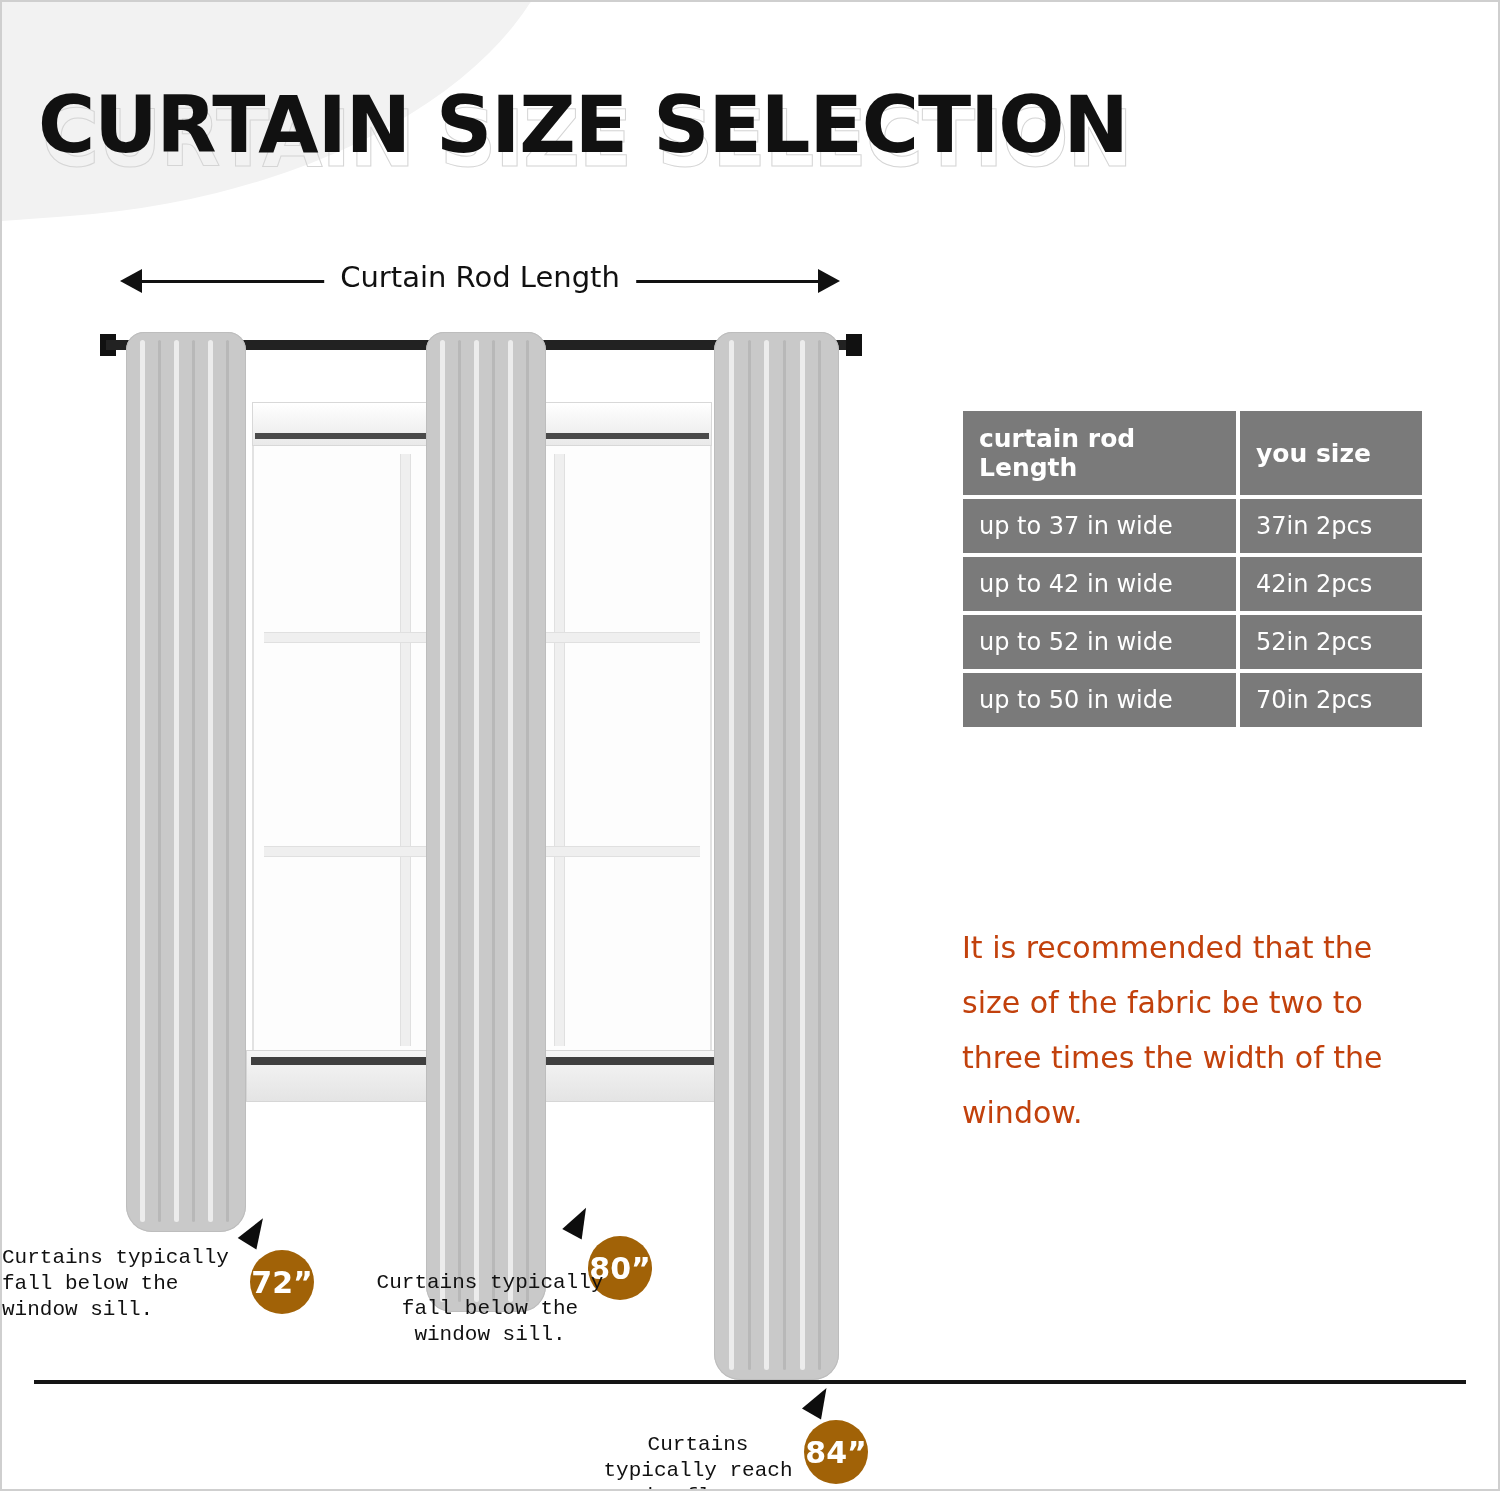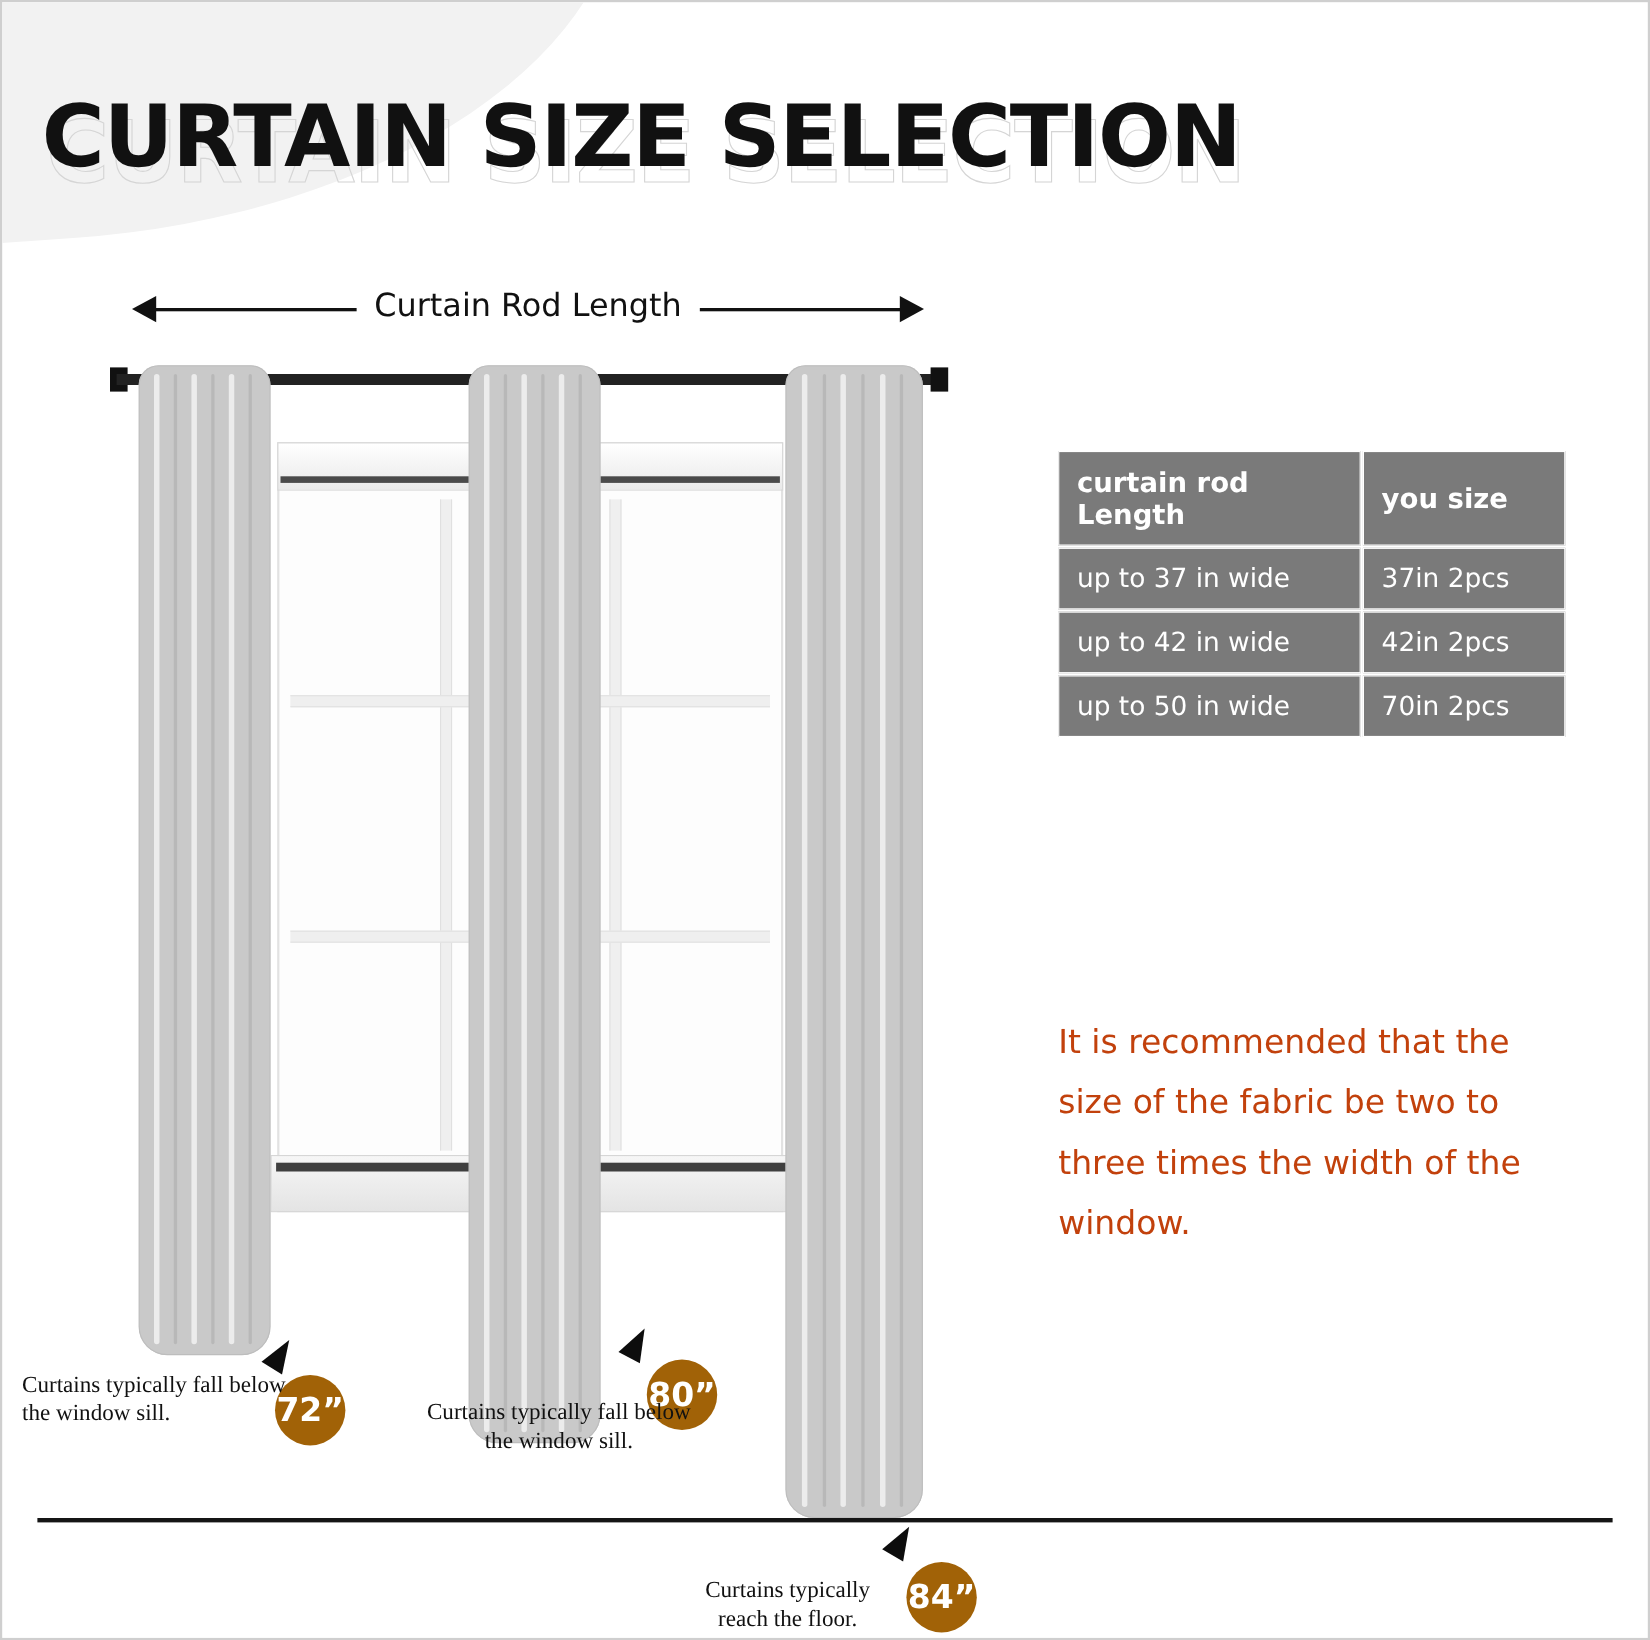--- a/index.html
+++ b/index.html
@@ -238,41 +238,40 @@
     color: #fff;
     display: flex;
     align-items: center;
     justify-content: center;
     font-size: 30px;
     font-family: "DejaVu Sans", sans-serif;
     font-weight: bold;
   }
   #badge-72 { left: 248px; top: 1248px; }
   #badge-80 { left: 586px; top: 1234px; }
-  #badge-84 { left: 822px; top: 1418px; }
+  #badge-84 { left: 802px; top: 1418px; }
 
   .badge-arrow {
     position: absolute;
     width: 0; height: 0;
     border-left: 11px solid transparent;
     border-right: 11px solid transparent;
     border-bottom: 30px solid #0d0d0d;
   }
   #arrow-72 { left: 242px; top: 1214px; transform: rotate(32deg); }
   #arrow-80 { left: 566px; top: 1204px; transform: rotate(28deg); }
   #arrow-84 { left: 806px; top: 1384px; transform: rotate(30deg); }
 
   .note {
     position: absolute;
     font-size: 21px;
     line-height: 26px;
     color: #111;
-    font-family: Liberation Serif, serif;
+    font-family: Liberation Mono, monospace;
     text-align: center;
-    padding-left: 18px;
   }
   #note-72 { left: 0px; top: 1243px; width: 240px; text-align: left; }
   #note-80 { left: 368px; top: 1268px; width: 240px; }
   #note-84 { left: 596px; top: 1430px; width: 200px; }
 
   
   .table {
     position: absolute;
     left: 958px;
     top: 406px;
@@ -388,20 +387,24 @@
     <tbody>
       <tr>
         <td>up to 37 in wide</td>
         <td class="col2">37in 2pcs</td>
       </tr>
       <tr>
         <td>up to 42 in wide</td>
         <td class="col2">42in 2pcs</td>
       </tr>
       <tr>
+        <td>up to 52 in wide</td>
+        <td class="col2">52in 2pcs</td>
+      </tr>
+      <tr>
         <td>up to 50 in wide</td>
         <td class="col2">70in 2pcs</td>
       </tr>
     </tbody>
   </table>
 
   <div class="recommend">It is recommended that the size of the fabric be two to three times the width of the window.</div>
 
 </div>
 

